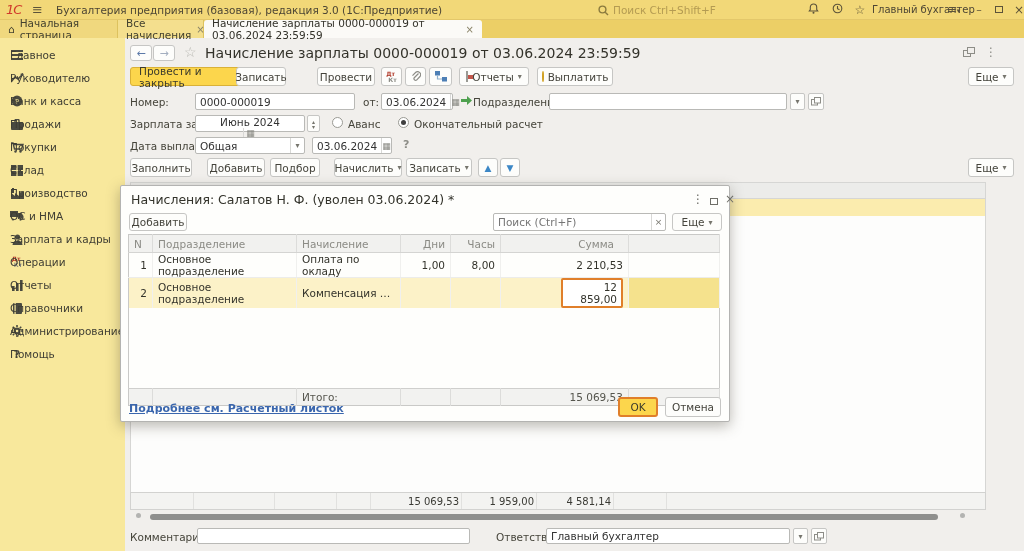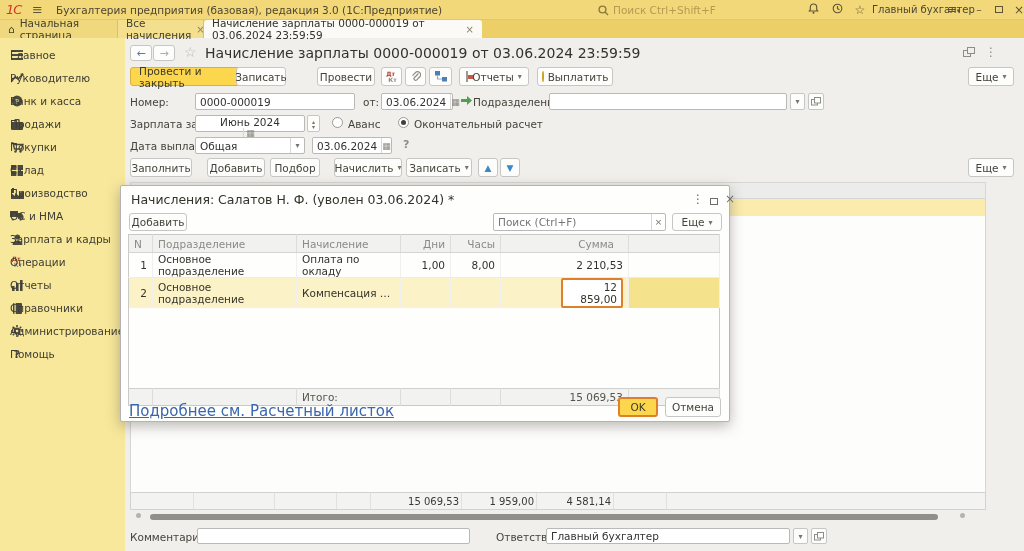--- a/index.html
+++ b/index.html
@@ -66,21 +66,21 @@
   .mtable { position:absolute; left:7px; top:48px; width:591px; border-collapse:collapse; table-layout:fixed; border:1px solid #c9c9c7; font-size:10.5px; }
   .mtable th { background:#f1f1ef; color:#8b8b85; font-weight:normal; height:18px; border-bottom:1px solid #d4d4d2; border-right:1px solid #dcdcda; padding:0 5px; text-align:left; }
   .mtable th.r, .mtable td.r { text-align:right; }
   .mtable td { height:19px; padding:0 5px; color:#33332b; border-right:1px solid #f0f0ee; }
   .row1 td { border-bottom:1px solid #ececea; background:#fefefc; }
   .row2 td { background:#fcf2c8; height:22px; }
   .row2 td.fill { background:#f5e28d; }
   .sumbox { float:right; width:62px; border:2px solid #e07f2a; background:#fff; border-radius:2px; text-align:right; padding:1px 4px; font-size:10.5px; }
   .sp td { height:80px; background:#fefefc; border:none; }
   .trow td { background:#f2f2f0; height:17px; border-top:1px solid #cfcfcd; border-right:1px solid #dcdcda; color:#55554d; }
-  .link { position:absolute; font-size:15px; color:#3a66ad; text-decoration:underline; cursor:pointer; }
+  .link { position:absolute; font-size:11px; color:#3a66ad; text-decoration:underline; cursor:pointer;font-weight:bold; }
   .coin { width:11px; height:11px; border-radius:50%; background:#f6c93f; border:1px solid #cf9f22; }
   .dtkt { font-size:6px; line-height:6px; color:#b03a2a; font-weight:bold; text-align:left; }
   .dtkt .kt { color:#8a8a84; }
   .docic { width:9px; height:11px; border:1px solid #9a9a94; background:#fff; position:relative; }
   .docic::after { content:""; position:absolute; left:1px; top:3px; width:5px; height:4px; background:#c2574b; }
 </style>
 </head>
 <body>
 
 <div class="screen">

